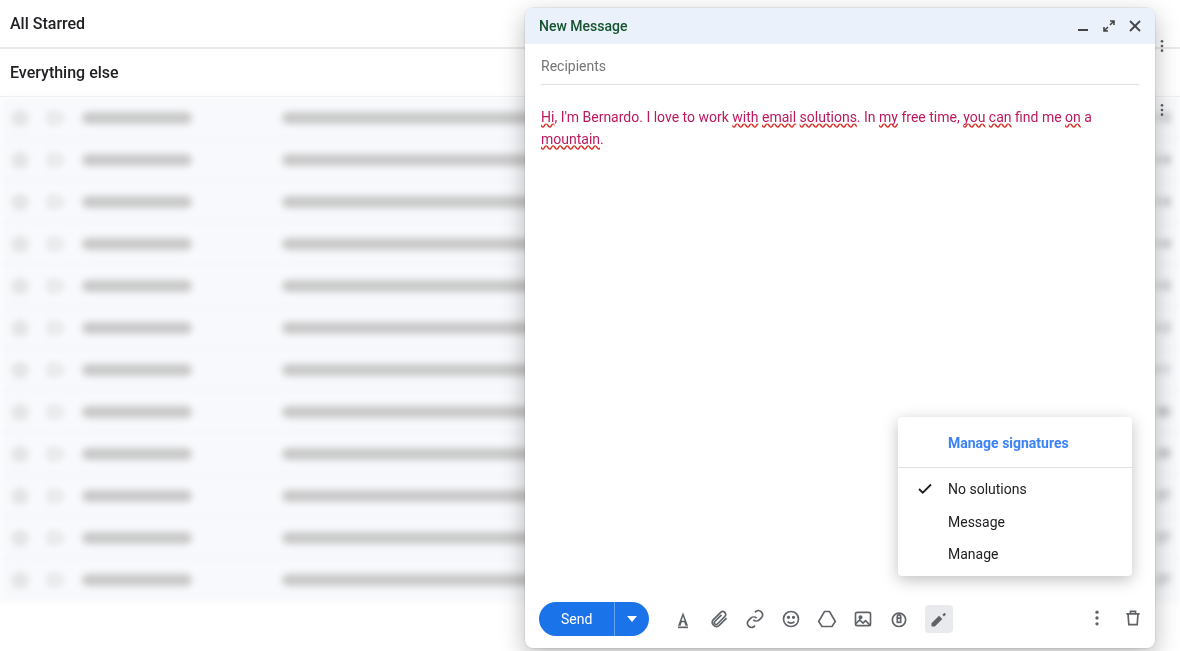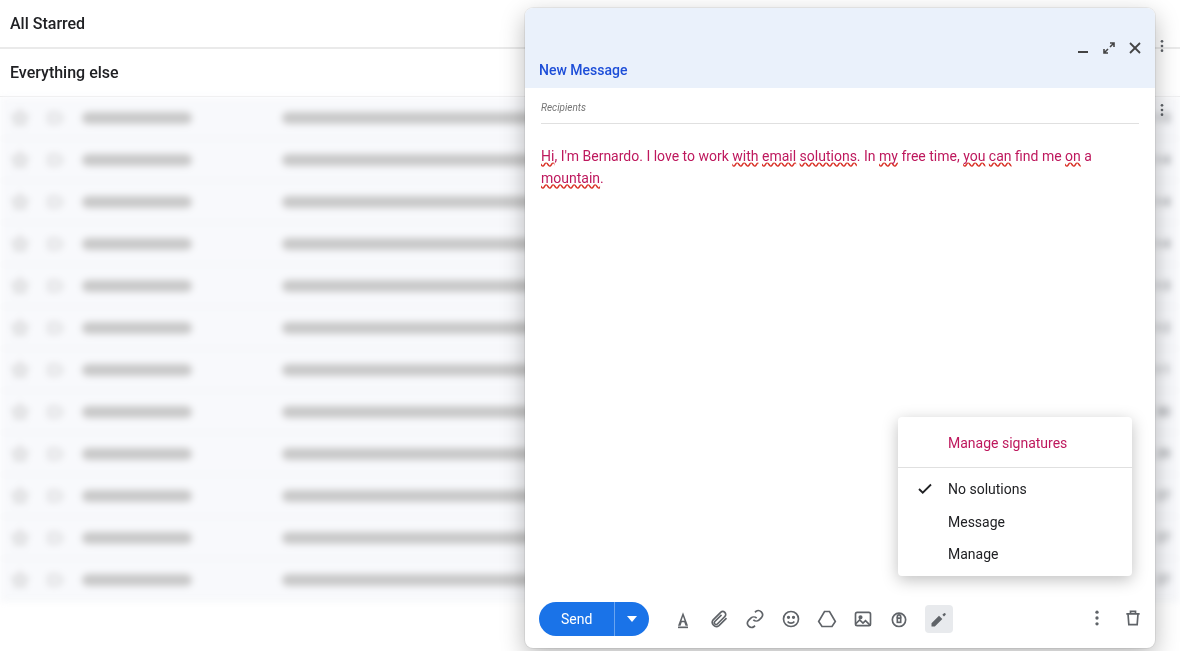--- a/index.html
+++ b/index.html
@@ -60,31 +60,30 @@
   .compose-header {
     background: #eaf1fb;
     color: #1f3a5f;
     font-size: 14px;
     font-weight: 500;
     padding: 10px 14px;
     border-radius: 8px 8px 0 0;
     display:flex;
     align-items:center;
   }
-  .compose-header .title { color:#1d4ed8; font-weight:500;margin-top:44px;}
+  .compose-header .title { color:#14532d; font-weight:500;}
   .header-actions { margin-left:auto; display:flex; gap:14px; }
   .header-actions svg { width:12px; height:12px; display:block; }
 
   .compose-fields { padding: 4px 16px 0 16px; }
   .field {
     border-bottom: 1px solid #e0e0e0;
     padding: 10px 0;
     color:#757575;
-    font-size: 10px;
-    font-style: italic;
+    font-size: 14px;
   }
 
   .compose-body {
     flex:1;
     padding: 22px 16px;
     font-size: 14px;
     color: #be185d;
     line-height: 1.55;
     position: relative;
   }
@@ -131,21 +130,22 @@
     width: 234px;
     background:#fff;
     border-radius: 4px;
     box-shadow: 0 4px 16px rgba(0,0,0,0.25);
     z-index: 20;
     padding: 6px 0;
     font-size: 14px;
   }
   .sig-manage {
     padding: 12px 20px 12px 50px;
-    color:#be185d;
+    color:#3b82f6;
+    font-weight:bold;
   }
   .sig-sep { height:1px; background:#e0e0e0; margin: 4px 0;}
   .sig-item {
     display:flex; align-items:center;
     padding: 8px 20px 8px 18px;
   }
   .sig-check { width: 24px; display:flex; align-items:center;}
   .sig-check svg { width:18px; height:18px;}
   .sig-label { margin-left: 8px; }
 

